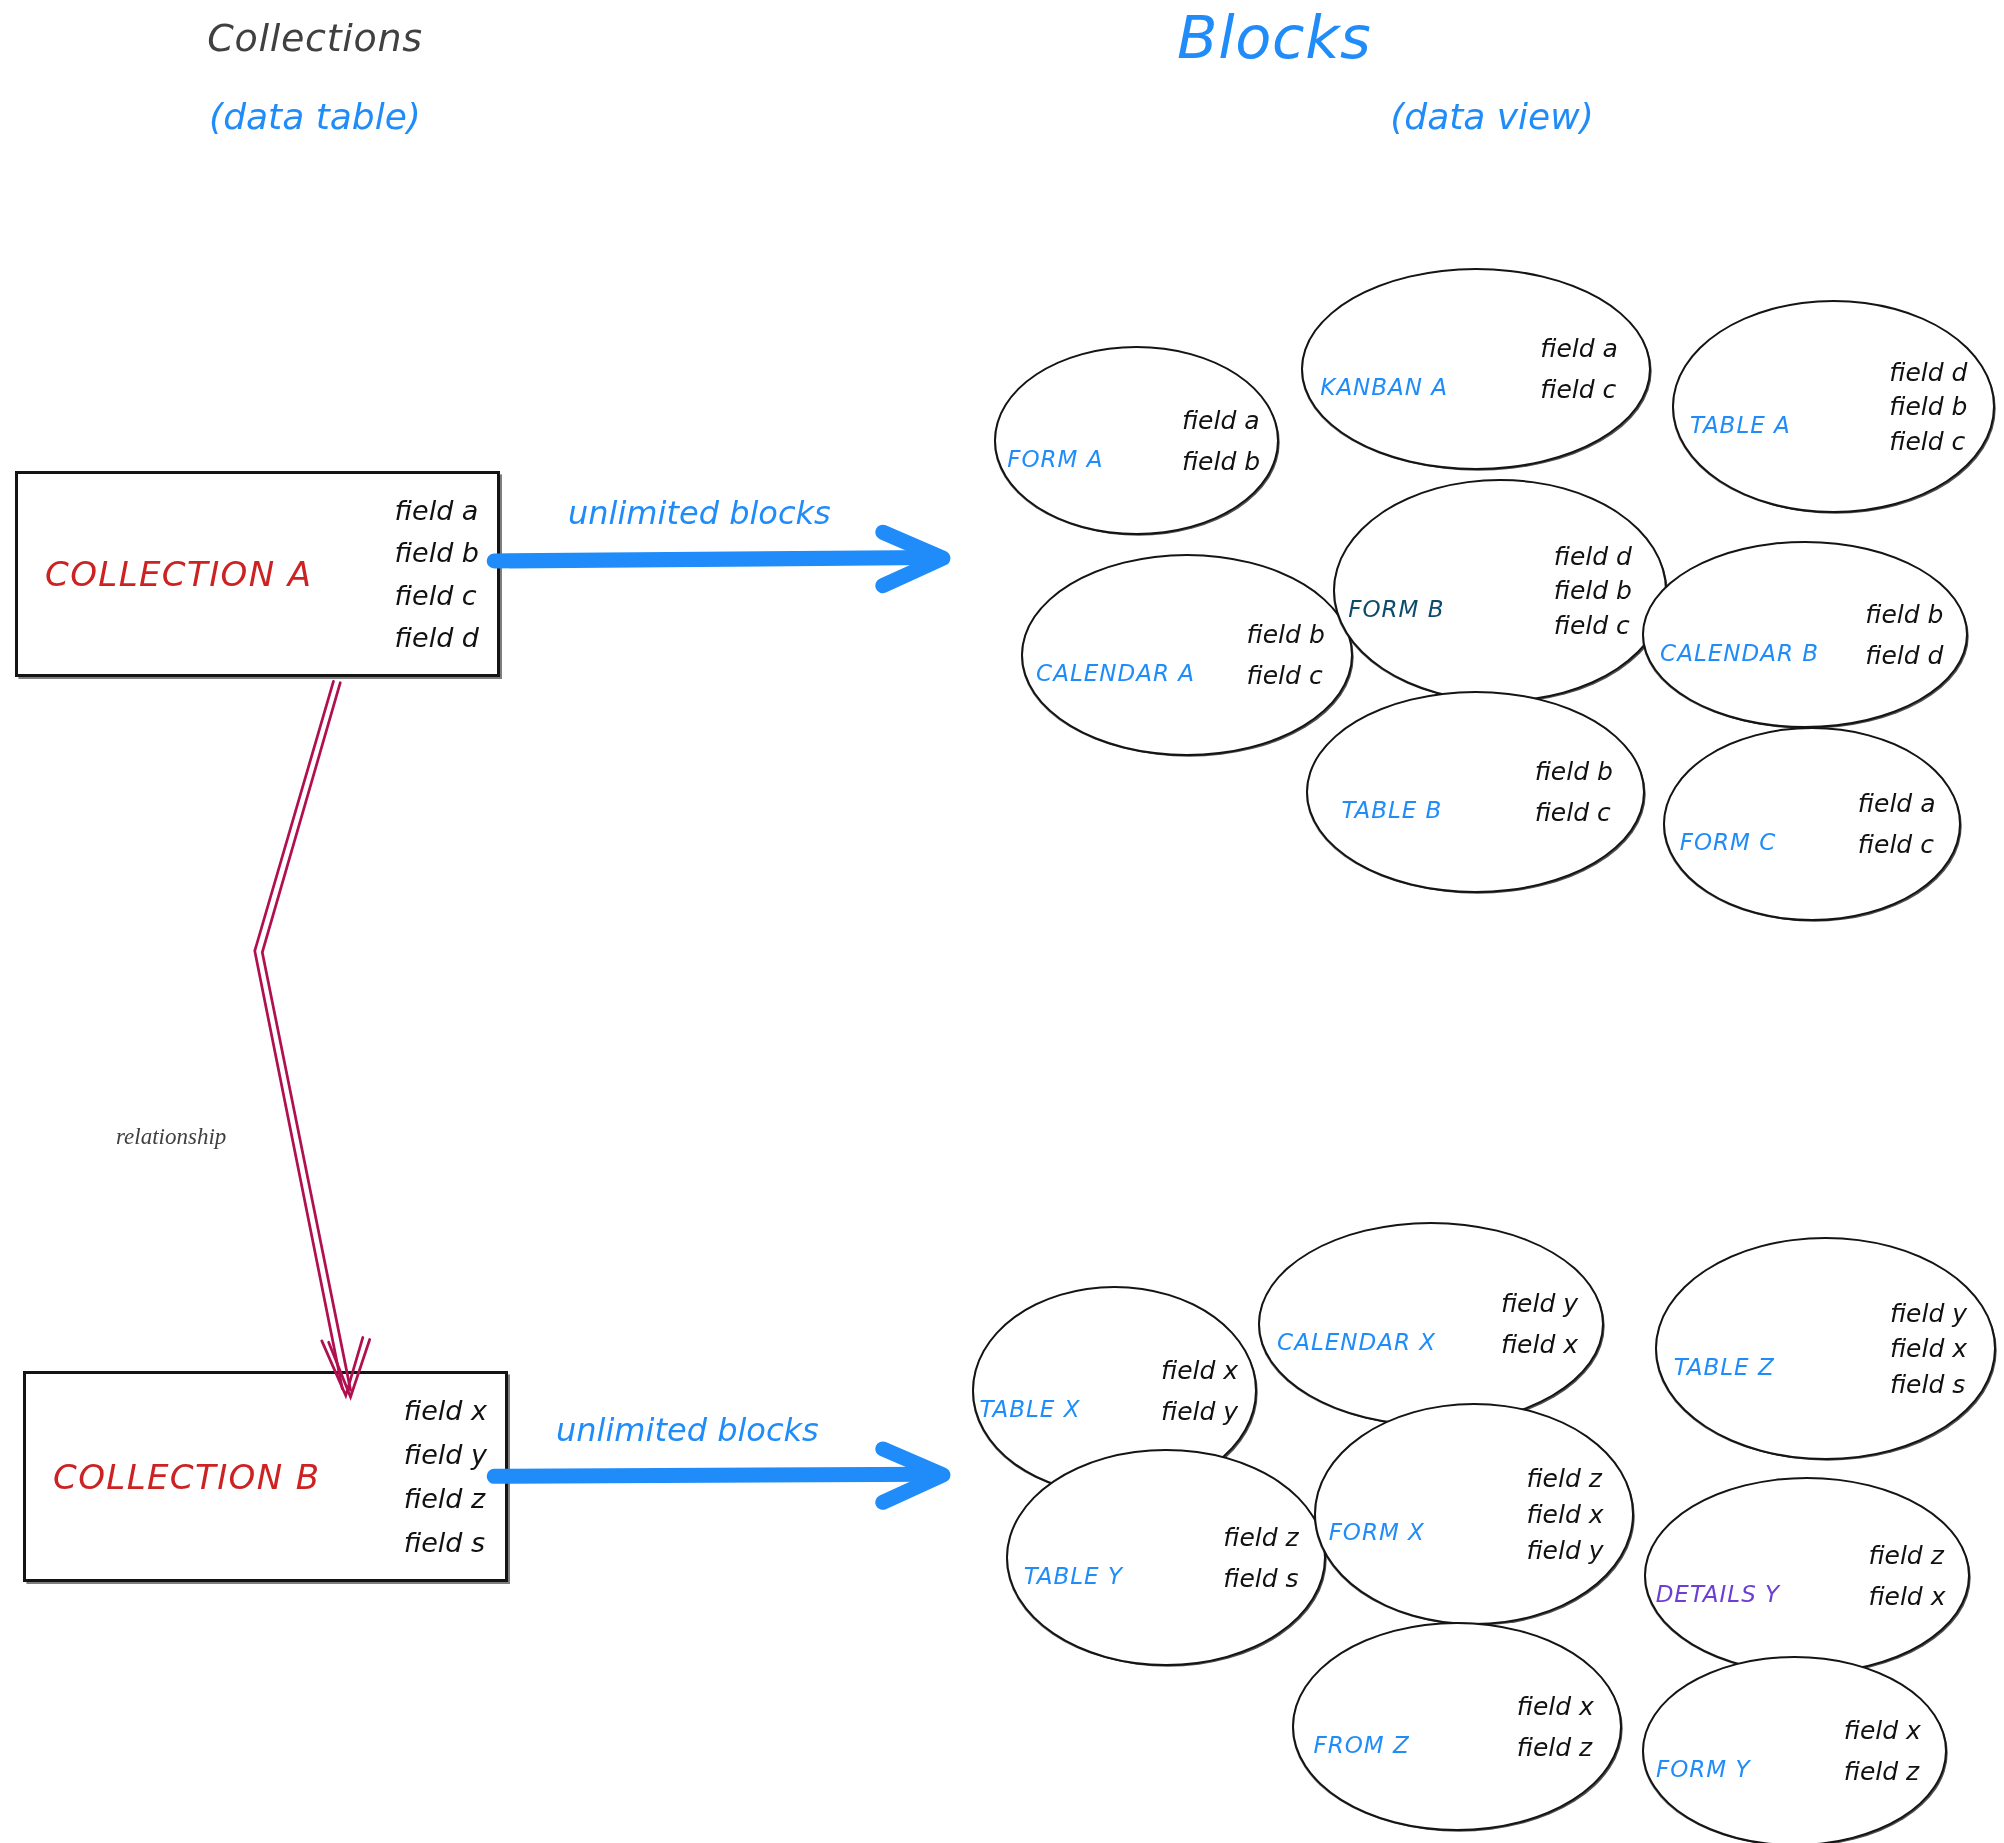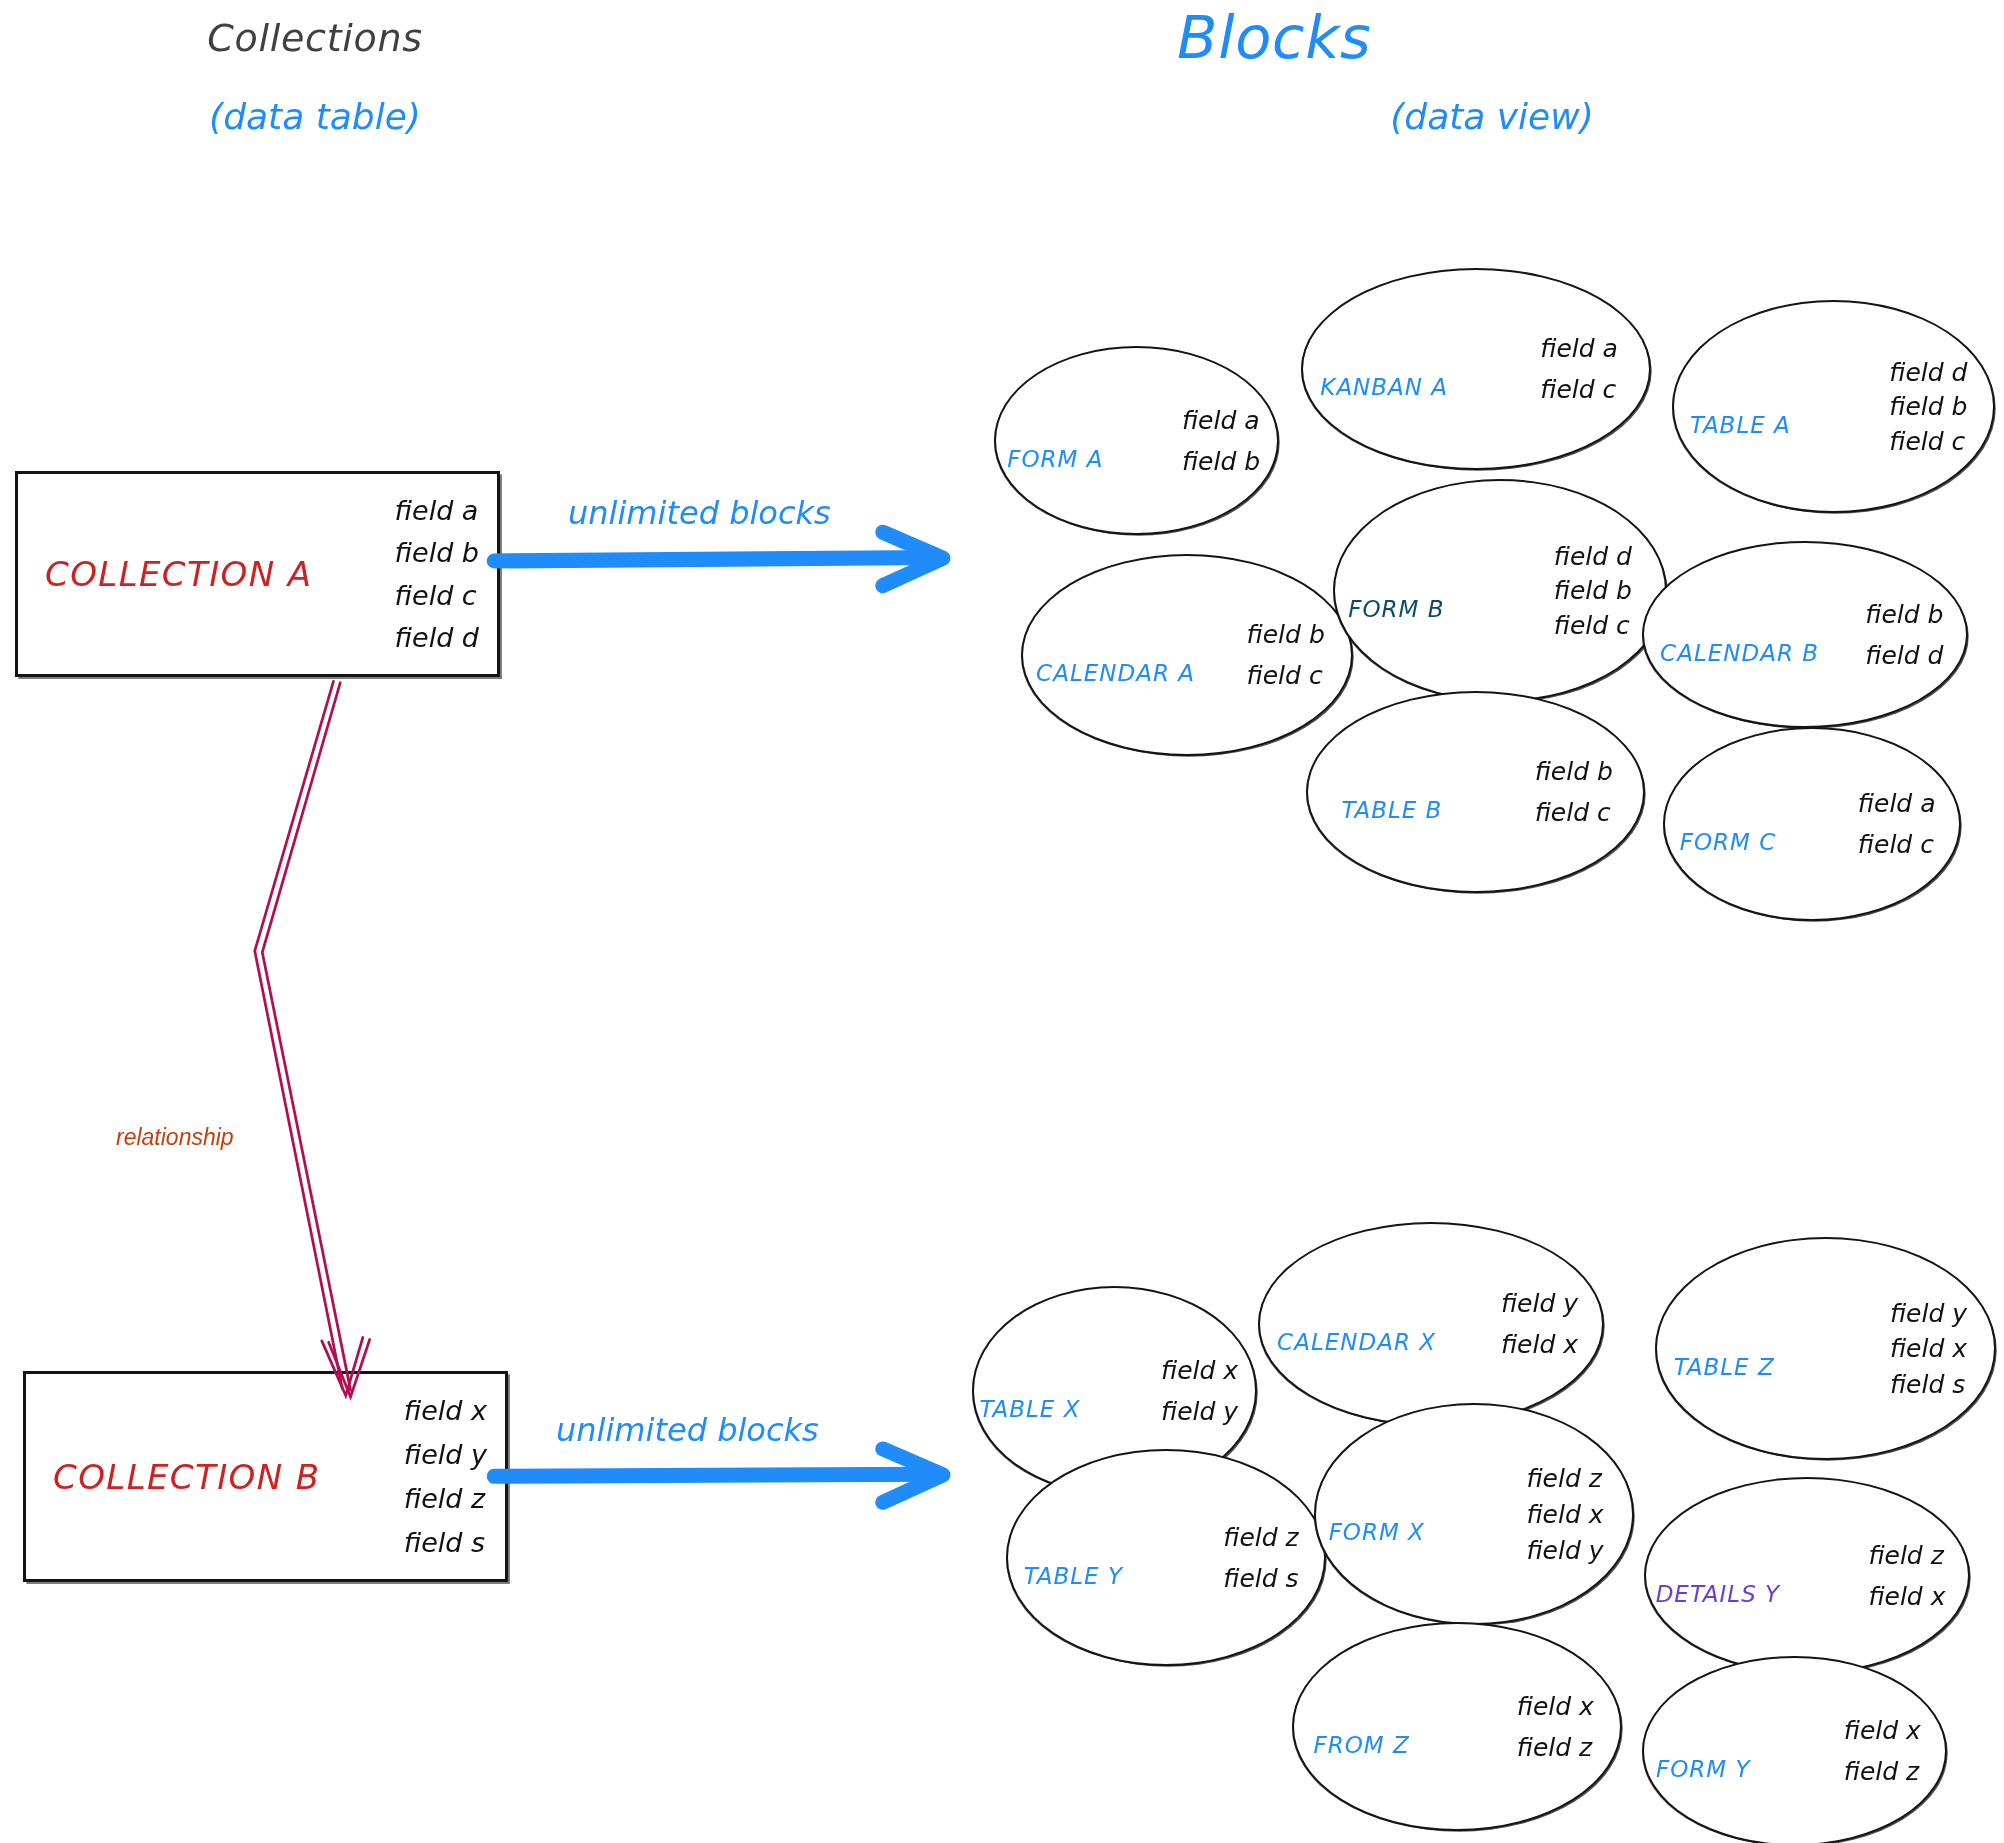--- a/index.html
+++ b/index.html
@@ -66,22 +66,22 @@
     font-size:25px;color:#111;white-space:nowrap;
     font-family:"DejaVu Sans", sans-serif;font-style:italic;
   }
 
   
   .arrow-label{
     position:absolute;color:#1f8cf9;font-size:32px;white-space:nowrap;
     font-family:"DejaVu Sans", sans-serif;font-style:italic;
   }
   .rel-label{
-    position:absolute;color:#c2410c;font-size:23px;white-space:nowrap;
-    font-family:Liberation Sans, sans-serif;font-style:italic;
+    position:absolute;color:#404040;font-size:23px;white-space:nowrap;
+    font-family:Liberation Serif, serif;font-style:italic;
   }
   svg.overlay{position:absolute;left:0;top:0;width:2005px;height:1843px;pointer-events:none;}
 </style>
 </head>
 <body>
 
 <div class="col-title">Collections</div>
 <div class="col-sub">(data table)</div>
 <div class="blk-title">Blocks</div>
 <div class="blk-sub">(data view)</div>

